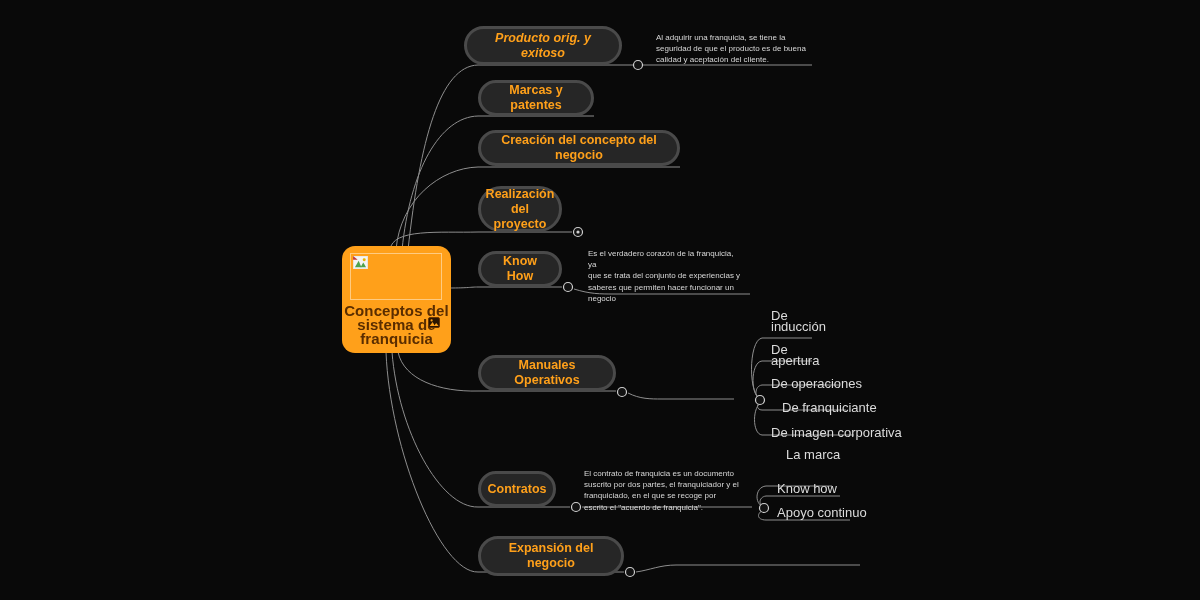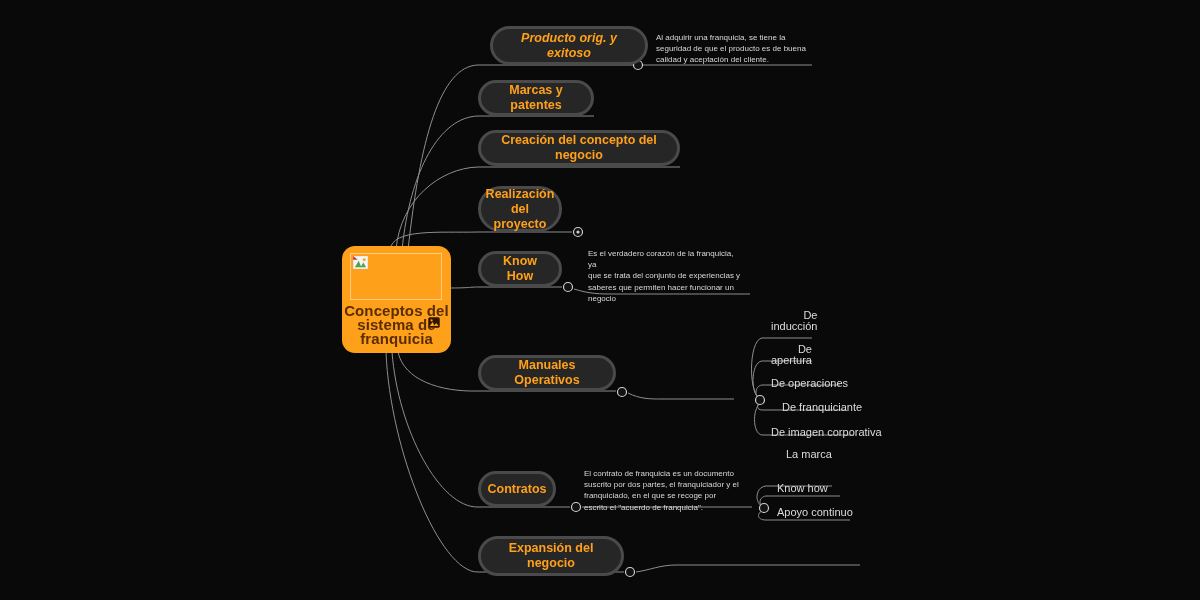--- a/index.html
+++ b/index.html
@@ -87,25 +87,24 @@
     font-size: 8px;
     line-height: 11.2px;
     z-index: 3;
     white-space: pre-line;
   }
 
   
   .leaf {
     position: absolute;
     color: #dcdcdc;
-    font-size: 11px;
+    font-size: 13px;
     line-height: 11px;
     z-index: 3;
     white-space: pre-line;
-    text-align: right;
   }
 </style>
 </head>
 <body>
 
 <div id="canvas">
 
   <svg id="wires" viewBox="0 0 1200 600" xmlns="http://www.w3.org/2000/svg">
     <g fill="none" stroke="#8e8e8e" stroke-width="1">
 
@@ -169,21 +168,21 @@
 sistema de
 franquicia</div>
     <svg class="root-pic-icon" viewBox="0 0 12 11" xmlns="http://www.w3.org/2000/svg">
       <rect x="0.5" y="0.5" width="11" height="10" rx="1.5" fill="#2b1500" stroke="#6b3500"></rect>
       <circle cx="3.6" cy="3.4" r="1.1" fill="#ffa01a"></circle>
       <polygon points="1.6,9 4.6,5 7,9" fill="#ffa01a"></polygon>
       <polygon points="6,9 8.2,6 10.6,9" fill="#ffa01a"></polygon>
     </svg>
   </div>
 
-  <div class="branch italic" style="left:490px; top:26px; width:158px; height:39px;">Producto orig. y exitoso</div>
+  <div class="branch italic" style="left:464px; top:26px; width:158px; height:39px;">Producto orig. y exitoso</div>
 
   <div class="branch" style="left:478px; top:80px; width:116px; height:36px;">Marcas y patentes</div>
 
   <div class="branch" style="left:478px; top:130px; width:202px; height:36px;">Creación del concepto del negocio</div>
 
   <div class="branch" style="left:478px; top:186px; width:84px; height:46px;">Realización
 del proyecto</div>
 
   <div class="branch" style="left:478px; top:251px; width:84px; height:36px;">Know How</div>
 

